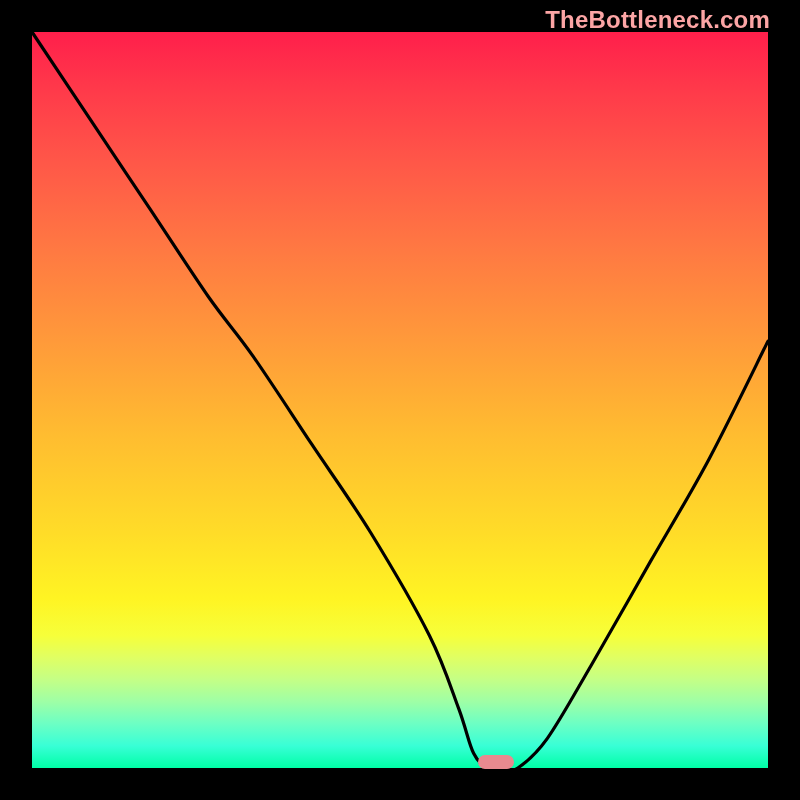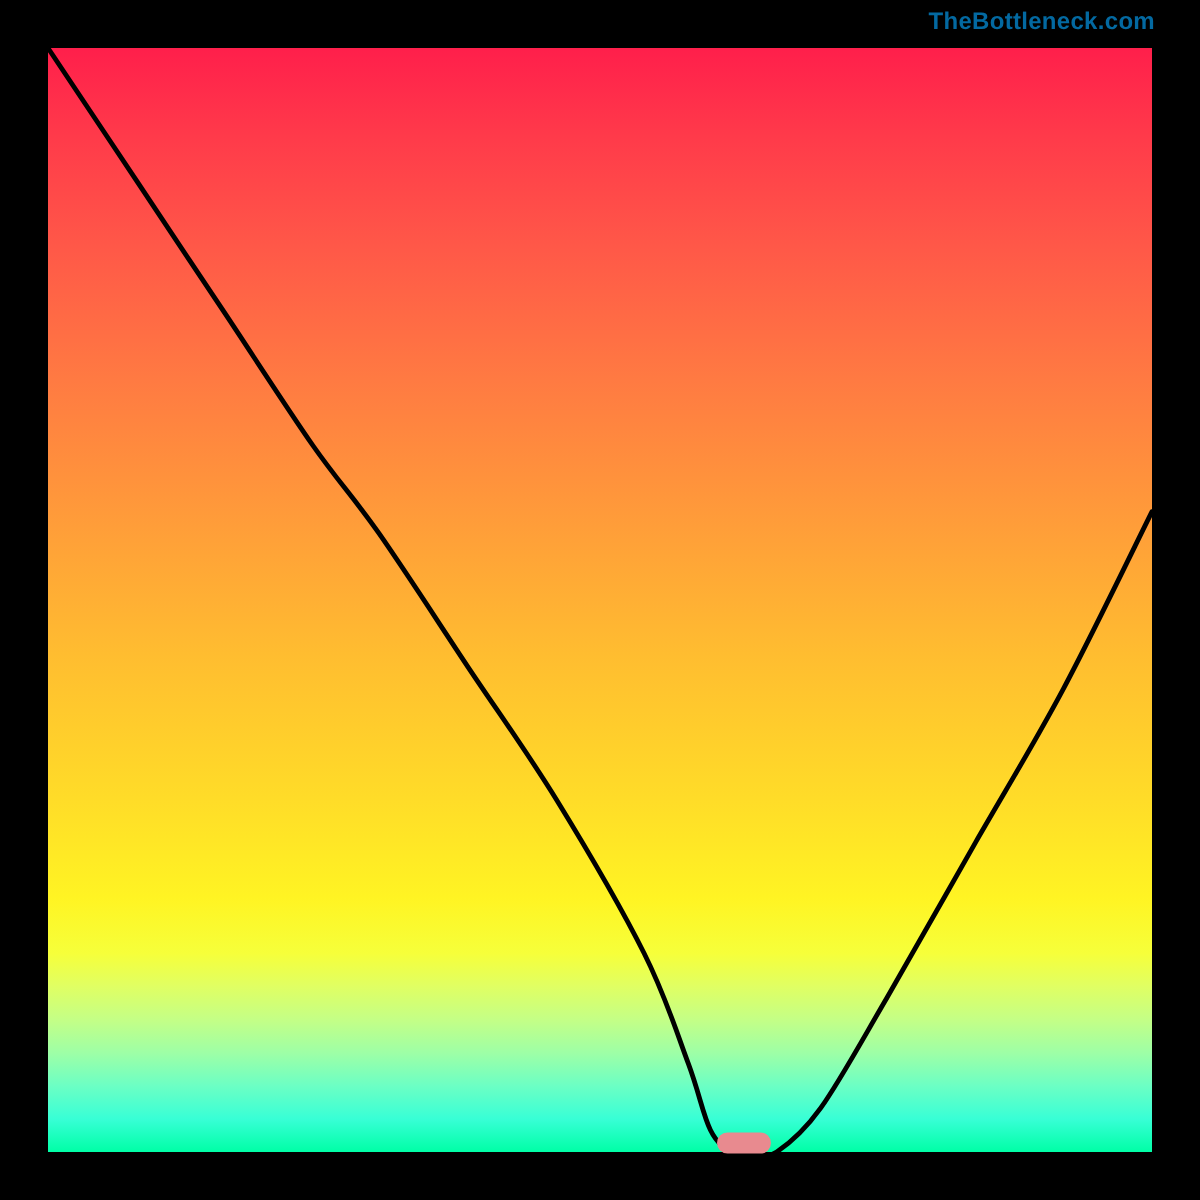--- a/index.html
+++ b/index.html
@@ -43,23 +43,23 @@
   .curve-svg {
     position: absolute;
     left: 0; top: 0;
     width: 100%; height: 100%;
     overflow: visible;
   }
   .watermark {
     position: absolute;
     top: 6px;
     right: 30px;
-    color: #0369a1;
+    color: #fca5a5;
     font-family: Arial, Helvetica, sans-serif;
-    font-size: 16px;
+    font-size: 24px;
     font-weight: 600;
     letter-spacing: 0.2px;
     user-select: none;
   }
   .marker {
     position: absolute;
     width: 36px;
     height: 14px;
     background: #e88a8f;
     border-radius: 8px;

